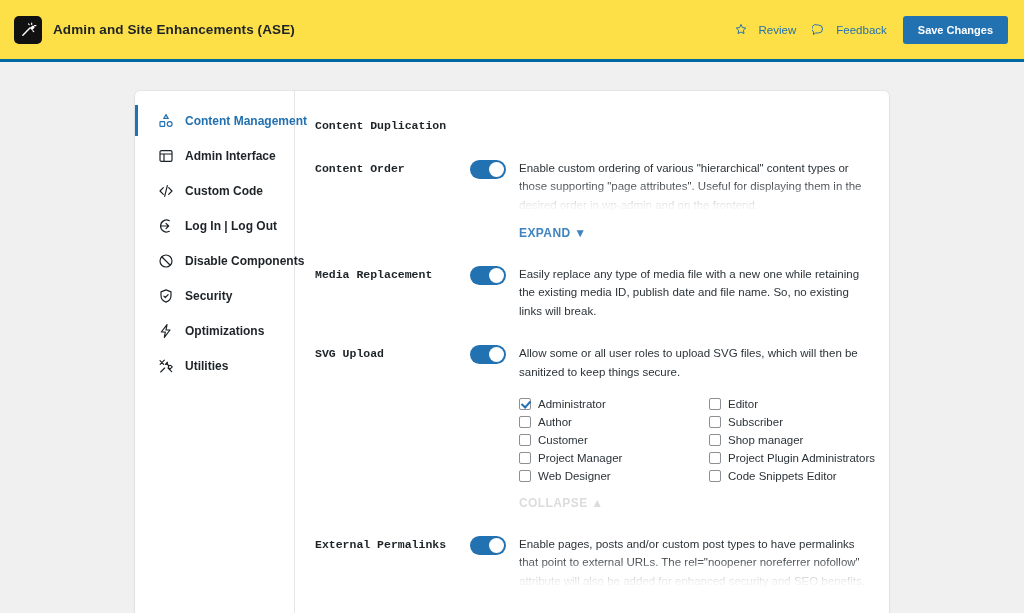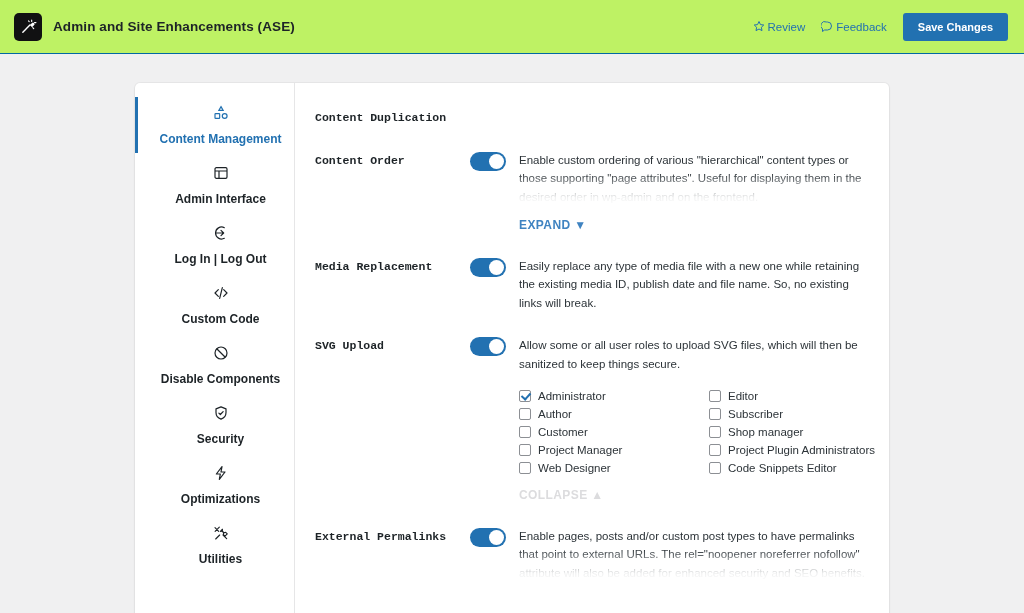--- a/index.html
+++ b/index.html
@@ -13,23 +13,23 @@
   body {
     font-family: "Liberation Sans", sans-serif;
     background: #f0f0f1;
     color: #1d2327;
     -webkit-font-smoothing: antialiased;
   }
 
   
   .topbar {
     position: relative;
-    height: 54px;
-    background: #bef264;
-    border-bottom: 1px solid #0369a1;
+    height: 62px;
+    background: #fde047;
+    border-bottom: 3px solid #0369a1;
     display: flex;
     align-items: center;
     padding: 0 16px 0 14px;
   }
 
   .brand {
     display: flex;
     align-items: center;
     gap: 11px;
   }
@@ -56,21 +56,21 @@
   .topbar-right {
     margin-left: auto;
     display: flex;
     align-items: center;
     gap: 16px;
   }
 
   .top-link {
     display: flex;
     align-items: center;
-    gap: 3px;
+    gap: 12px;
     font-size: 11.5px;
     color: #2271b1;
     text-decoration: none;
     white-space: nowrap;
   }
 
   .btn-primary {
     background: #2271b1;
     color: #fff;
     border: none;
@@ -112,21 +112,20 @@
     display: flex;
     align-items: center;
     gap: 11px;
     padding: 9px 10px 9px 22px;
     font-size: 12px;
     font-weight: 700;
     color: #1d2327;
     cursor: pointer;
     text-decoration: none;
     white-space: nowrap;
-    flex-direction: column;
   }
 
   .nav-item.active { color: #2271b1; }
   .nav-item.active::before {
     content: "";
     position: absolute;
     left: 0; top: 2px; bottom: 2px;
     width: 3px;
     background: #2271b1;
   }
@@ -331,34 +330,34 @@
             <rect x="3" y="4" width="18" height="16" rx="2"></rect>
             <path d="M3 9h18M9 9v11"></path>
           </svg>
         </span>
         <span>Admin Interface</span>
       </a>
 
       <a class="nav-item">
         <span class="nav-icon">
           <svg width="16" height="16" viewBox="0 0 24 24" fill="none" stroke="currentColor" stroke-width="1.8" stroke-linecap="round" stroke-linejoin="round">
+            <path d="M8 7l-5 5 5 5M16 7l5 5-5 5M14 4l-4 16"></path>
+          </svg>
+        </span>
+        <span>Custom Code</span>
+      </a>
+
+      <a class="nav-item">
+        <span class="nav-icon">
+          <svg width="16" height="16" viewBox="0 0 24 24" fill="none" stroke="currentColor" stroke-width="1.8" stroke-linecap="round" stroke-linejoin="round">
             <path d="M17 4a9 9 0 1 0 0 16"></path>
             <path d="M4 12h12M12 8l4 4-4 4"></path>
           </svg>
         </span>
         <span>Log In | Log Out</span>
-      </a>
-
-      <a class="nav-item">
-        <span class="nav-icon">
-          <svg width="16" height="16" viewBox="0 0 24 24" fill="none" stroke="currentColor" stroke-width="1.8" stroke-linecap="round" stroke-linejoin="round">
-            <path d="M8 7l-5 5 5 5M16 7l5 5-5 5M14 4l-4 16"></path>
-          </svg>
-        </span>
-        <span>Custom Code</span>
       </a>
 
       <a class="nav-item">
         <span class="nav-icon">
           <svg width="16" height="16" viewBox="0 0 24 24" fill="none" stroke="currentColor" stroke-width="1.8">
             <circle cx="12" cy="12" r="9"></circle>
             <path d="M5.6 5.6l12.8 12.8"></path>
           </svg>
         </span>
         <span>Disable Components</span>

